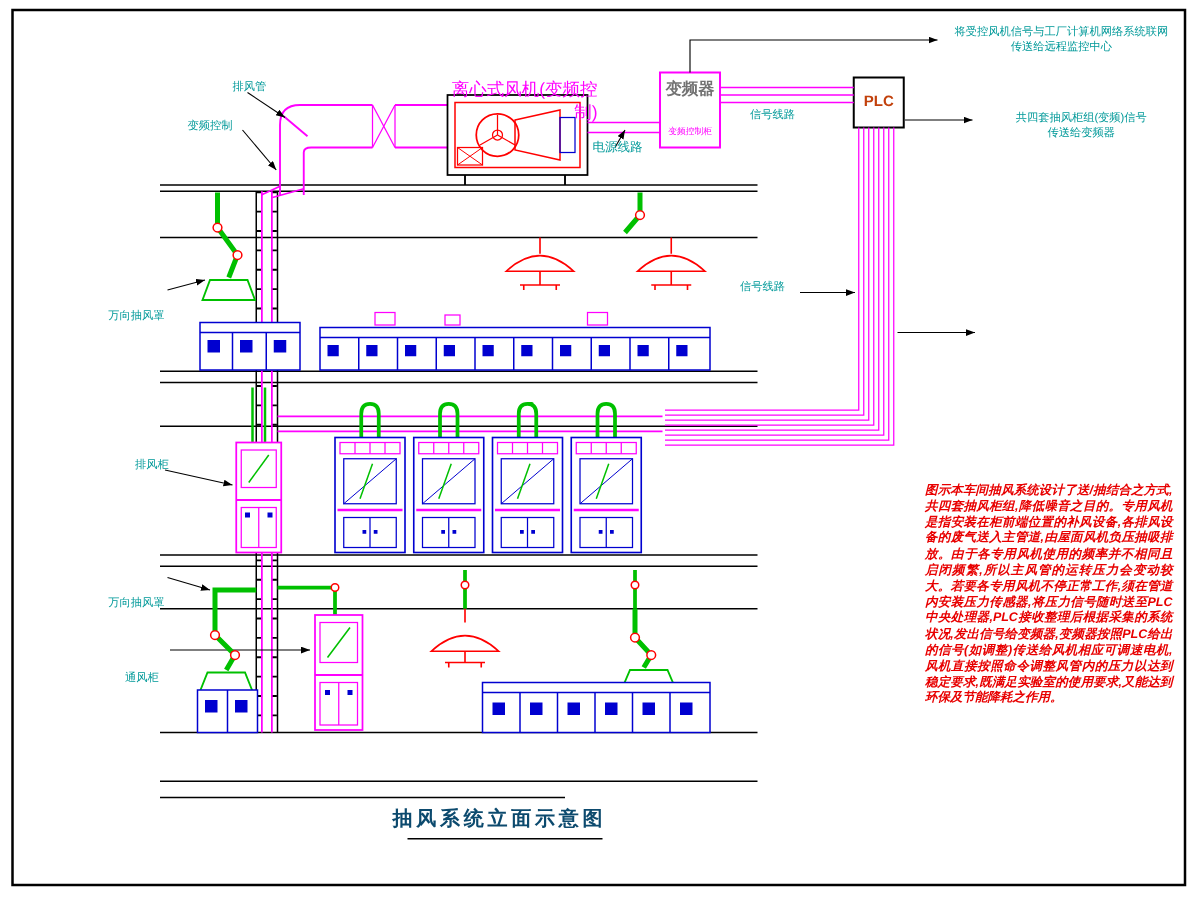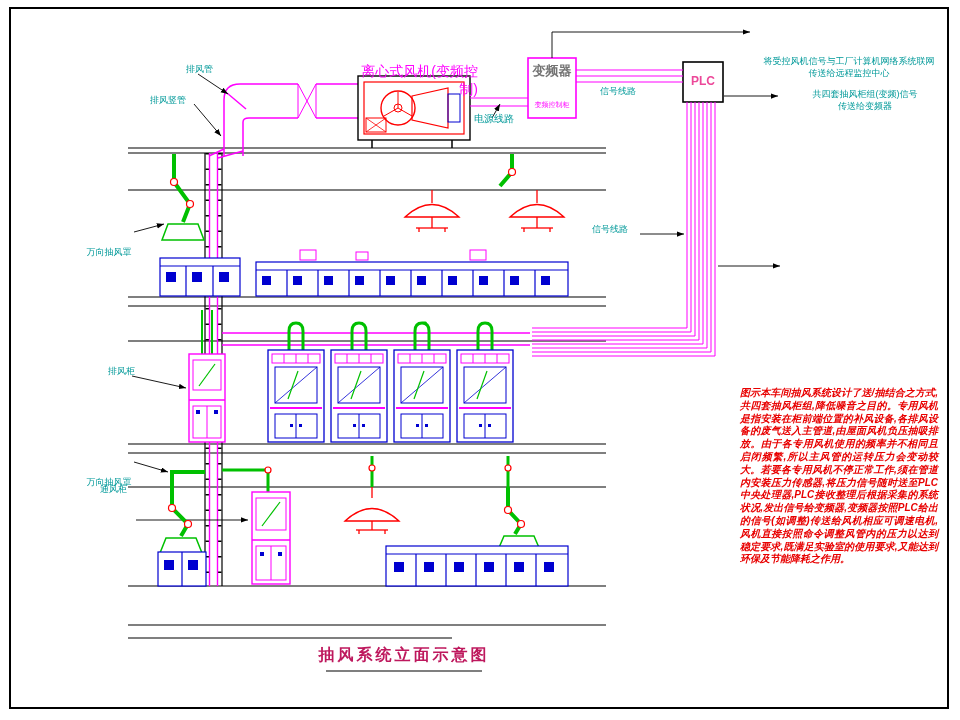--- a/index.html
+++ b/index.html
@@ -1,30 +1,30 @@
 <!DOCTYPE html>
 <html><head>
 <meta charset="utf-8">
 <style>
   html,body{margin:0;padding:0;background:#fff;}
   #sheet{position:relative;width:960px;height:720px;background:#fff;overflow:hidden;
          font-family:"Liberation Sans",sans-serif;}
   #linework{position:absolute;left:0;top:0;}
   .lbl{position:absolute;color:#009999;font-size:9px;line-height:1.3;white-space:nowrap;}
   .lbl.wrap{white-space:normal;text-align:center;margin-top:28px;}
-  #t-title{position:absolute;left:314px;top:645px;width:180px;text-align:center;
-           color:#be185d;font-size:16px;letter-spacing:3px;font-weight:bold;}
+  #t-title{position:absolute;left:314px;top:645px;width:180px;
+           color:#0c4a6e;font-size:16px;letter-spacing:3px;font-weight:bold;}
   #t-desc{position:absolute;left:740px;top:387px;width:198px;color:#e80000;
           font-size:10px;line-height:12.8px;font-weight:bold;text-align:justify;font-style:italic;}
   #t-vfd{position:absolute;left:528px;top:62px;width:48px;text-align:center;
          color:#737373;font-size:13px;font-weight:bold;}
   #t-vfd-sub{position:absolute;left:528px;top:100px;width:48px;text-align:center;
          color:#ff00ff;font-size:7px;}
   #t-plc{position:absolute;left:683px;top:74px;width:40px;text-align:center;
-         color:#ec4899;font-size:12px;font-weight:bold;}
+         color:#c2410c;font-size:12px;font-weight:bold;}
   #t-fan{position:absolute;left:352px;top:63px;width:126px;text-align:right;
          color:#ff00ff;font-size:14px;}
   .callout2{position:absolute;color:#009999;font-size:9px;line-height:1.35;text-align:center;}
 </style>
 </head>
 <body>
 
 <div id="sheet">
 
 <svg id="linework" width="960" height="720" viewBox="0 0 960 720">
@@ -358,34 +358,34 @@
 
 <div id="t-vfd">变频器</div>
 <div id="t-vfd-sub">变频控制柜</div>
 <div id="t-plc">PLC</div>
 
 <div class="lbl" style="left:474px;top:112px;font-size:10px;">电源线路</div>
 <div class="lbl" style="left:600px;top:86px;">信号线路</div>
 <div class="lbl" style="left:592px;top:224px;">信号线路</div>
 
 <div class="callout2" style="left:754px;top:19px;width:190px;">
-  <span style="display:block;margin-top:36px;">将受控风机信号与工厂计算机网络系统联网</span>
+  <span style="display:block;">将受控风机信号与工厂计算机网络系统联网</span>
   <span style="display:block;">传送给远程监控中心</span>
 </div>
 
 <div class="callout2" style="left:784px;top:88px;width:162px;">
   <span style="display:block;">共四套抽风柜组(变频)信号</span>
   <span style="display:block;">传送给变频器</span>
 </div>
 
 
 <div class="lbl" style="left:162px;top:64px;margin-left:24px;">排风管</div>
-<div class="lbl" style="left:150px;top:95px;">排风竖管</div>
+<div class="lbl" style="left:150px;top:95px;">变频控制</div>
 <div class="lbl wrap" style="left:86px;top:219px;width:46px;">万向抽风罩</div>
 <div class="lbl" style="left:108px;top:366px;">排风柜</div>
 <div class="lbl wrap" style="left:86px;top:449px;width:46px;">万向抽风罩</div>
-<div class="lbl" style="left:100px;top:484px;">通风柜</div>
+<div class="lbl" style="left:100px;top:537px;">通风柜</div>
 
 <div id="t-desc">图示本车间抽风系统设计了送/抽结合之方式,共四套抽风柜组,降低噪音之目的。专用风机是指安装在柜前端位置的补风设备,各排风设备的废气送入主管道,由屋面风机负压抽吸排放。由于各专用风机使用的频率并不相同且启闭频繁,所以主风管的运转压力会变动较大。若要各专用风机不停正常工作,须在管道内安装压力传感器,将压力信号随时送至PLC中央处理器,PLC接收整理后根据采集的系统状况,发出信号给变频器,变频器按照PLC给出的信号(如调整)传送给风机相应可调速电机,风机直接按照命令调整风管内的压力以达到稳定要求,既满足实验室的使用要求,又能达到环保及节能降耗之作用。</div>
 
 <div id="t-title">抽风系统立面示意图</div>
 
 </div>
 
 </body></html>

